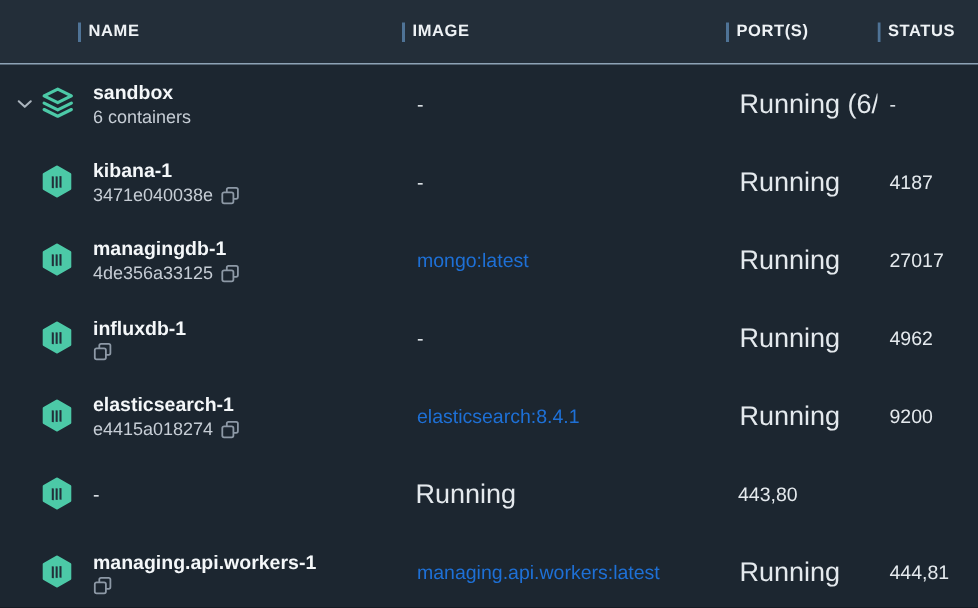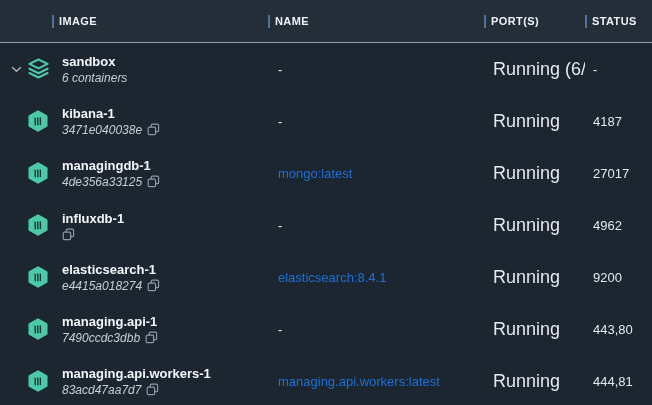--- a/index.html
+++ b/index.html
@@ -37,42 +37,42 @@
     color:#eef2f5;font-size:11px;font-weight:700;letter-spacing:.4px;
     white-space:nowrap;
   }
   .row{height:52px;}
   .cell{display:flex;align-items:center;overflow:hidden;}
   .gutter{position:relative;}
   .chevron{position:absolute;left:11px;top:50%;margin-top:-3px;line-height:0;cursor:pointer;}
   .icon{position:absolute;left:27px;top:50%;margin-top:-11px;line-height:0;}
   .namecell{flex-direction:column;align-items:flex-start;justify-content:center;padding-left:10px;}
   .cname{color:var(--name-color);font-size:13px;font-weight:700;line-height:17px;white-space:nowrap;}
-  .sub{display:flex;align-items:flex-start;gap:5px;margin-top:1px;font-style:italic;}
+  .sub{display:flex;align-items:center;gap:5px;margin-top:1px;}
   .subtext{color:var(--sub-color);font-size:12px;line-height:15px;white-space:nowrap;}
   .copy{cursor:pointer;line-height:0;}
   .imagecell{padding-left:10px;color:var(--cell-color);font-size:13px;white-space:nowrap;}
   .imagecell.link{color:var(--link-color);cursor:pointer;}
   .statuscell{padding-left:9px;color:var(--cell-color);font-size:18px;white-space:nowrap;}
   .portscell{padding-left:8px;color:var(--cell-color);font-size:13px;white-space:nowrap;}
 </style>
 </head>
 <body>
 
 <div class="app">
 
   <div class="grid-row header">
     <div class="hcell"></div>
     <div class="hcell">
       <span class="hbar"></span>
+      <span class="hlabel">NAME</span>
+    </div>
+    <div class="hcell">
+      <span class="hbar"></span>
       <span class="hlabel">IMAGE</span>
-    </div>
-    <div class="hcell">
-      <span class="hbar"></span>
-      <span class="hlabel">NAME</span>
     </div>
     <div class="hcell">
       <span class="hbar"></span>
       <span class="hlabel">PORT(S)</span>
     </div>
     <div class="hcell">
       <span class="hbar"></span>
       <span class="hlabel">STATUS</span>
     </div>
   </div>
@@ -231,32 +231,20 @@
         <svg width="22" height="22" viewBox="0 0 24 24">
           <path d="M12 1.6 L21.2 6.8 V17.2 L12 22.4 L2.8 17.2 V6.8 Z" fill="#4cc9a7" stroke="#4cc9a7" stroke-width="2.4" stroke-linejoin="round"></path>
           <g fill="#222f3a">
             <rect x="8.2" y="7.4" width="1.5" height="8.4" transform="skewY(6)"></rect>
             <rect x="11.0" y="7.0" width="1.5" height="8.4" transform="skewY(6)"></rect>
             <rect x="13.8" y="6.6" width="1.5" height="8.4" transform="skewY(6)"></rect>
           </g>
         </svg>
       </span>
     </div>
-    <div class="cell namecell">
-      <div class="cname">managing.api-1</div>
-      <div class="sub">
-        <span class="subtext">7490ccdc3dbb</span>
-        <span class="copy">
-          <svg width="13" height="13" viewBox="0 0 13 13">
-            <rect x="4.2" y="1.2" width="7.4" height="7.4" rx="1.2" fill="none" stroke="#8d99a6" stroke-width="1.2"></rect>
-            <rect x="1.2" y="4.2" width="7.4" height="7.4" rx="1.2" fill="#1c2630" stroke="#8d99a6" stroke-width="1.2"></rect>
-          </svg>
-        </span>
-      </div>
-    </div>
     <div class="cell imagecell">-</div>
     <div class="cell statuscell">Running</div>
     <div class="cell portscell">443,80</div>
   </div>
       <div class="grid-row row">
     <div class="cell gutter">
 
       <span class="icon cube">
         <svg width="22" height="22" viewBox="0 0 24 24">
           <path d="M12 1.6 L21.2 6.8 V17.2 L12 22.4 L2.8 17.2 V6.8 Z" fill="#4cc9a7" stroke="#4cc9a7" stroke-width="2.4" stroke-linejoin="round"></path>
@@ -264,21 +252,20 @@
             <rect x="8.2" y="7.4" width="1.5" height="8.4" transform="skewY(6)"></rect>
             <rect x="11.0" y="7.0" width="1.5" height="8.4" transform="skewY(6)"></rect>
             <rect x="13.8" y="6.6" width="1.5" height="8.4" transform="skewY(6)"></rect>
           </g>
         </svg>
       </span>
     </div>
     <div class="cell namecell">
       <div class="cname">managing.api.workers-1</div>
       <div class="sub">
-        <span class="subtext">83acd47aa7d7</span>
         <span class="copy">
           <svg width="13" height="13" viewBox="0 0 13 13">
             <rect x="4.2" y="1.2" width="7.4" height="7.4" rx="1.2" fill="none" stroke="#8d99a6" stroke-width="1.2"></rect>
             <rect x="1.2" y="4.2" width="7.4" height="7.4" rx="1.2" fill="#1c2630" stroke="#8d99a6" stroke-width="1.2"></rect>
           </svg>
         </span>
       </div>
     </div>
     <div class="cell imagecell link">managing.api.workers:latest</div>
     <div class="cell statuscell">Running</div>

